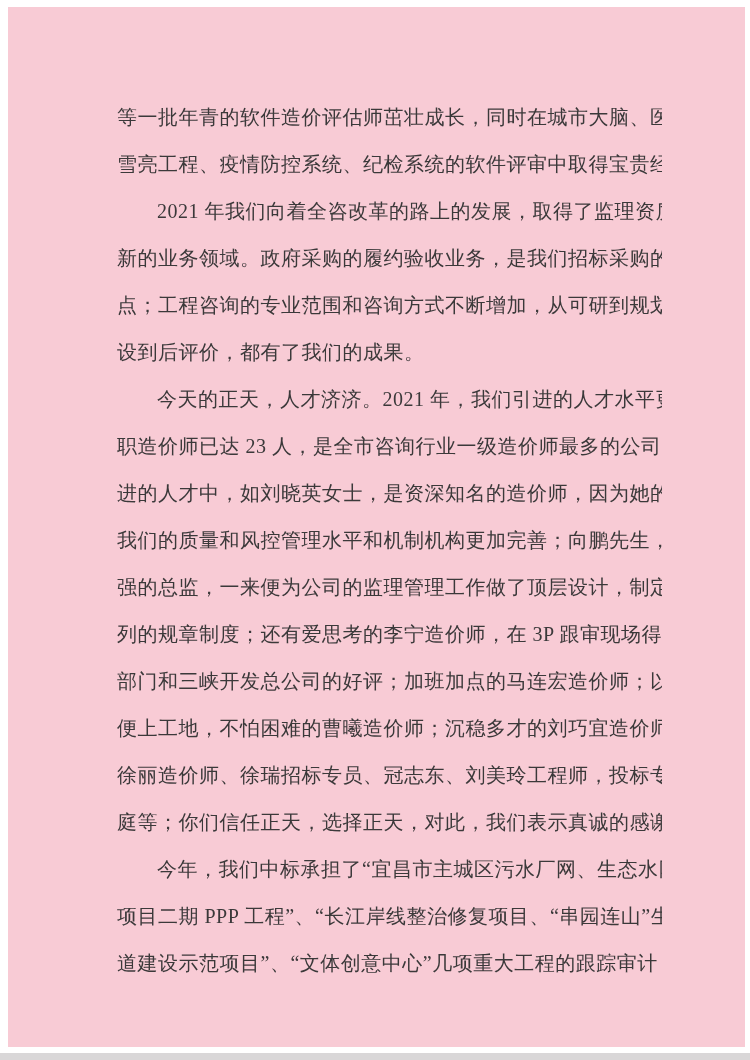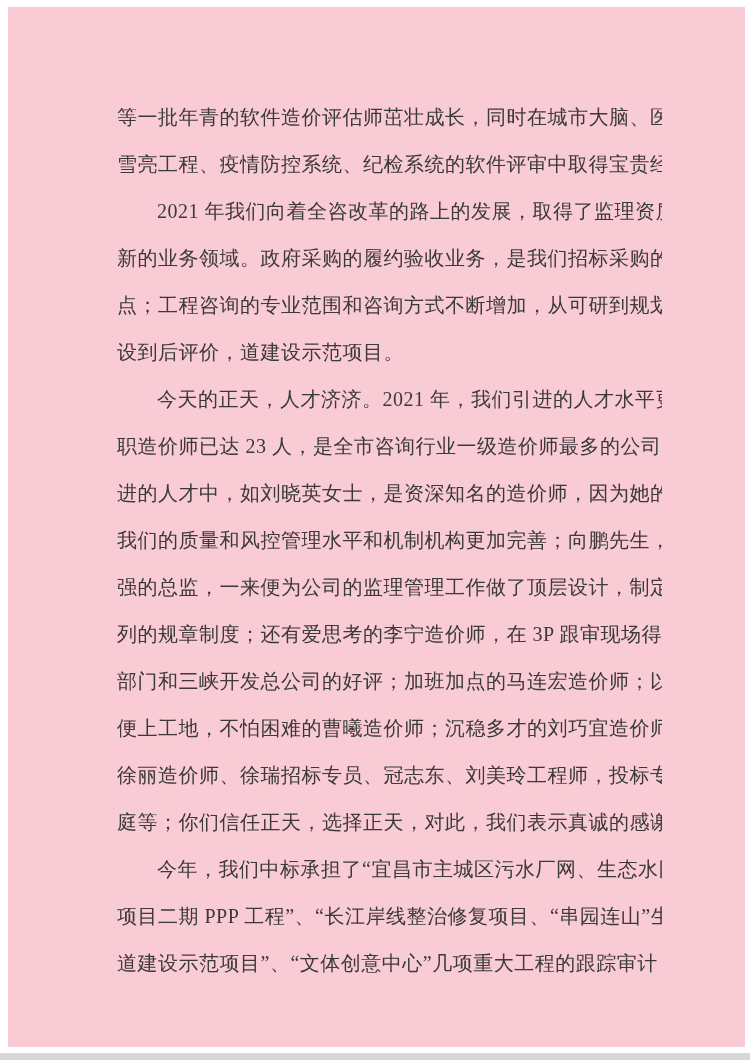--- a/index.html
+++ b/index.html
@@ -72,21 +72,21 @@
 
       <div class="paragraph">
         <div class="line">等一批年青的软件造价评估师茁壮成长，同时在城市大脑、医共体、</div>
         <div class="line last">雪亮工程、疫情防控系统、纪检系统的软件评审中取得宝贵经验。</div>
       </div>
 
       <div class="paragraph">
         <div class="line indent">2021 年我们向着全咨改革的路上的发展，取得了监理资质；尝试</div>
         <div class="line">新的业务领域。政府采购的履约验收业务，是我们招标采购的新增长</div>
         <div class="line">点；工程咨询的专业范围和咨询方式不断增加，从可研到规划，从初</div>
-        <div class="line last">设到后评价，道建设示范项目。</div>
+        <div class="line last">设到后评价，都有了我们的成果。</div>
       </div>
 
       <div class="paragraph">
         <div class="line indent">今天的正天，人才济济。2021 年，我们引进的人才水平更高，在</div>
         <div class="line">职造价师已达 23 人，是全市咨询行业一级造价师最多的公司。在引</div>
         <div class="line">进的人才中，如刘晓英女士，是资深知名的造价师，因为她的到来，</div>
         <div class="line">我们的质量和风控管理水平和机制机构更加完善；向鹏先生，年富力</div>
         <div class="line">强的总监，一来便为公司的监理管理工作做了顶层设计，制定了一系</div>
         <div class="line">列的规章制度；还有爱思考的李宁造价师，在 3P 跟审现场得到住建</div>
         <div class="line">部门和三峡开发总公司的好评；加班加点的马连宏造价师；以及一来</div>

